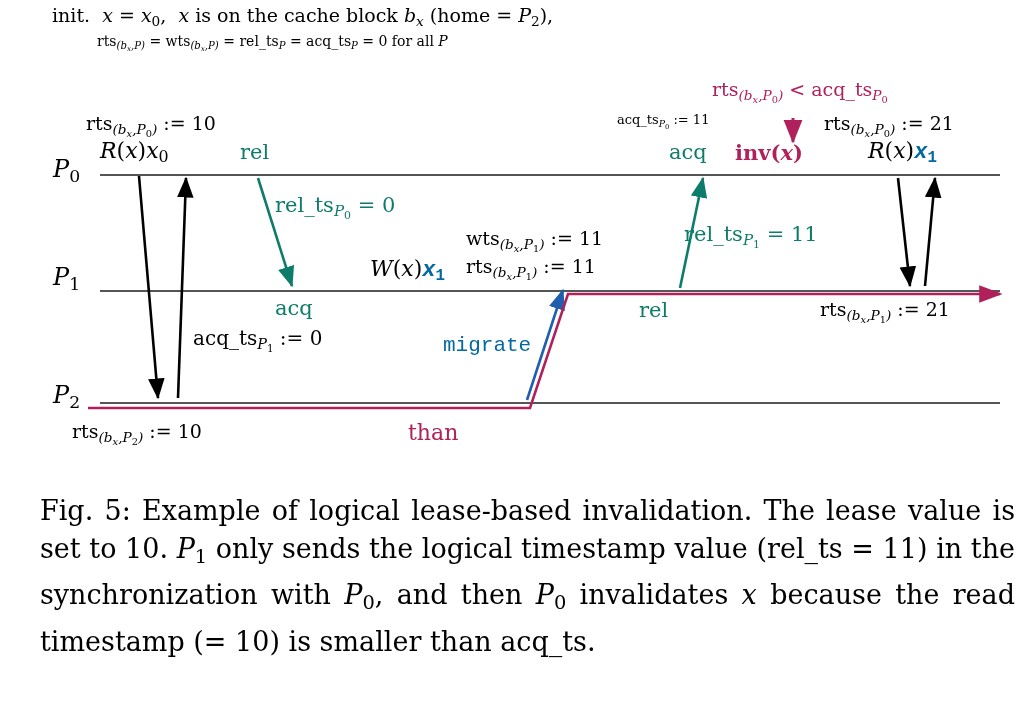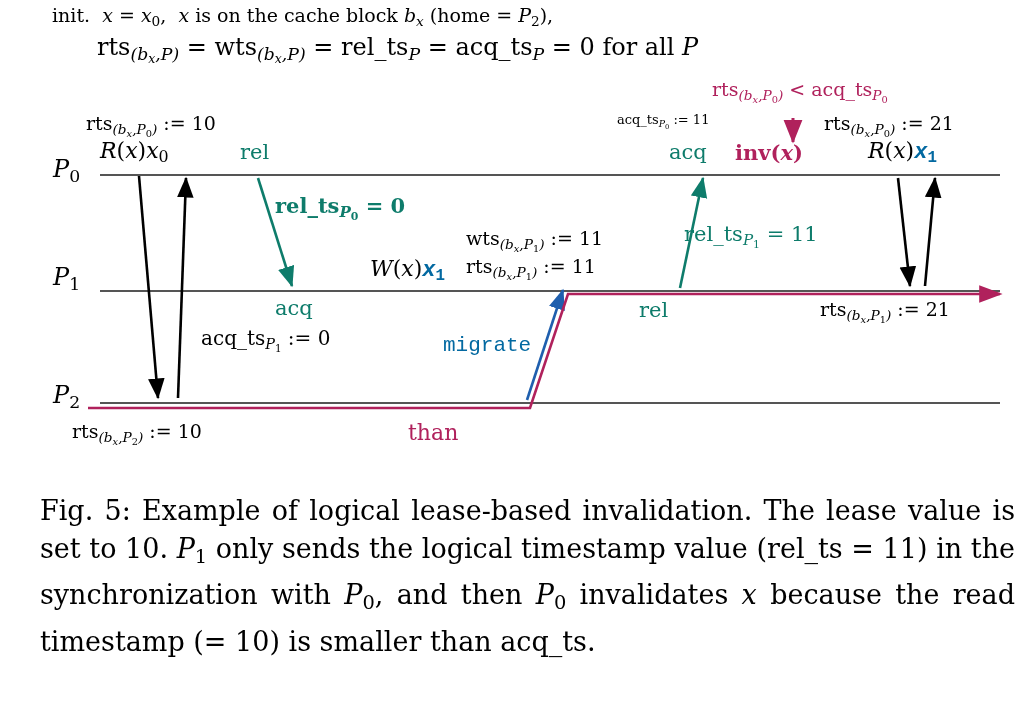--- a/index.html
+++ b/index.html
@@ -25,21 +25,21 @@
   .math { font-family: "DejaVu Serif", serif; font-style: italic; }
   .sub { font-size: 0.72em; vertical-align: -0.28em; font-style: italic; }
   .subn { font-size: 0.72em; vertical-align: -0.28em; font-style: normal; }
   .teal { color: #0e7c6b; }
   .magenta { color: #b0215c; }
   .blue { color: #0369a1; font-family: Liberation Mono, monospace; }
   .bold { font-weight: bold; }
 
   
   #init-line1 { left: 52px; top: 4px; font-size: 19px; }
-  #init-line2 { left: 97px; top: 33px; font-size: 24px; text-align: right; }
+  #init-line2 { left: 97px; top: 33px; font-size: 14px; text-align: right; }
 
   
   .plabel { font-size: 24px; font-style: italic; }
 
   
   .timeline {
     position: absolute;
     height: 0;
     border-top: 2px solid #555555;
   }
@@ -136,26 +136,26 @@
   </div>
 
   <div class="abs" style="left:86px; top:112px; font-size:19px;">
     rts<span class="sub">(<span class="math">b<span class="sub">x</span></span>,<span class="math">P<span class="subn">0</span></span>)</span> := 10
   </div>
   <div class="abs" style="left:100px; top:138px; font-size:22px;">
     <span class="math">R</span>(<span class="math">x</span>)<span class="math">x<span class="subn">0</span></span>
   </div>
 
   <div class="abs teal" style="left:240px; top:140px; font-size:21px;">rel</div>
-  <div class="abs teal" style="left:275px; top:193px; font-size:21px;font-weight:bold;">
+  <div class="abs teal" style="left:275px; top:193px; font-size:21px;">
     rel_ts<span class="sub"><span class="math">P<span class="subn">0</span></span></span> = 0
   </div>
 
   <div class="abs teal" style="left:275px; top:296px; font-size:21px;">acq</div>
-  <div class="abs" style="left:193px; top:326px; font-size:20px;margin-left:8px;">
+  <div class="abs" style="left:193px; top:326px; font-size:20px;">
     acq_ts<span class="sub"><span class="math">P<span class="subn">1</span></span></span> := 0
   </div>
 
   <div class="abs" style="left:370px; top:256px; font-size:22px;">
     <span class="math">W</span>(<span class="math">x</span>)<span class="math blue bold">x<span class="subn">1</span></span>
   </div>
 
   <div class="abs" style="left:466px; top:227px; font-size:19px;">
     wts<span class="sub">(<span class="math">b<span class="sub">x</span></span>,<span class="math">P<span class="subn">1</span></span>)</span> := 11
   </div>

